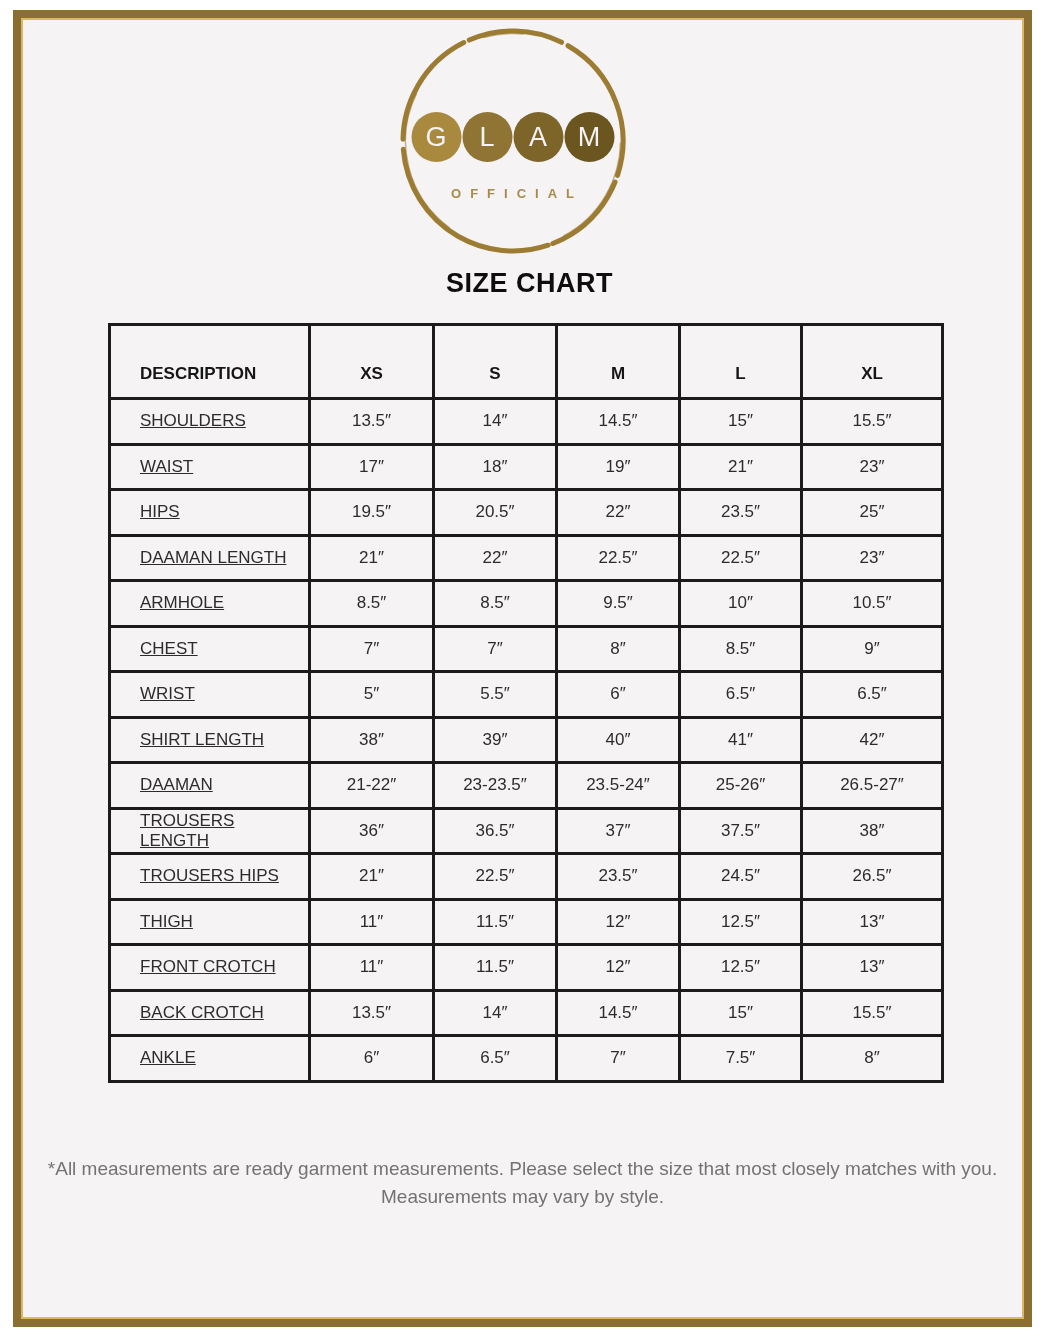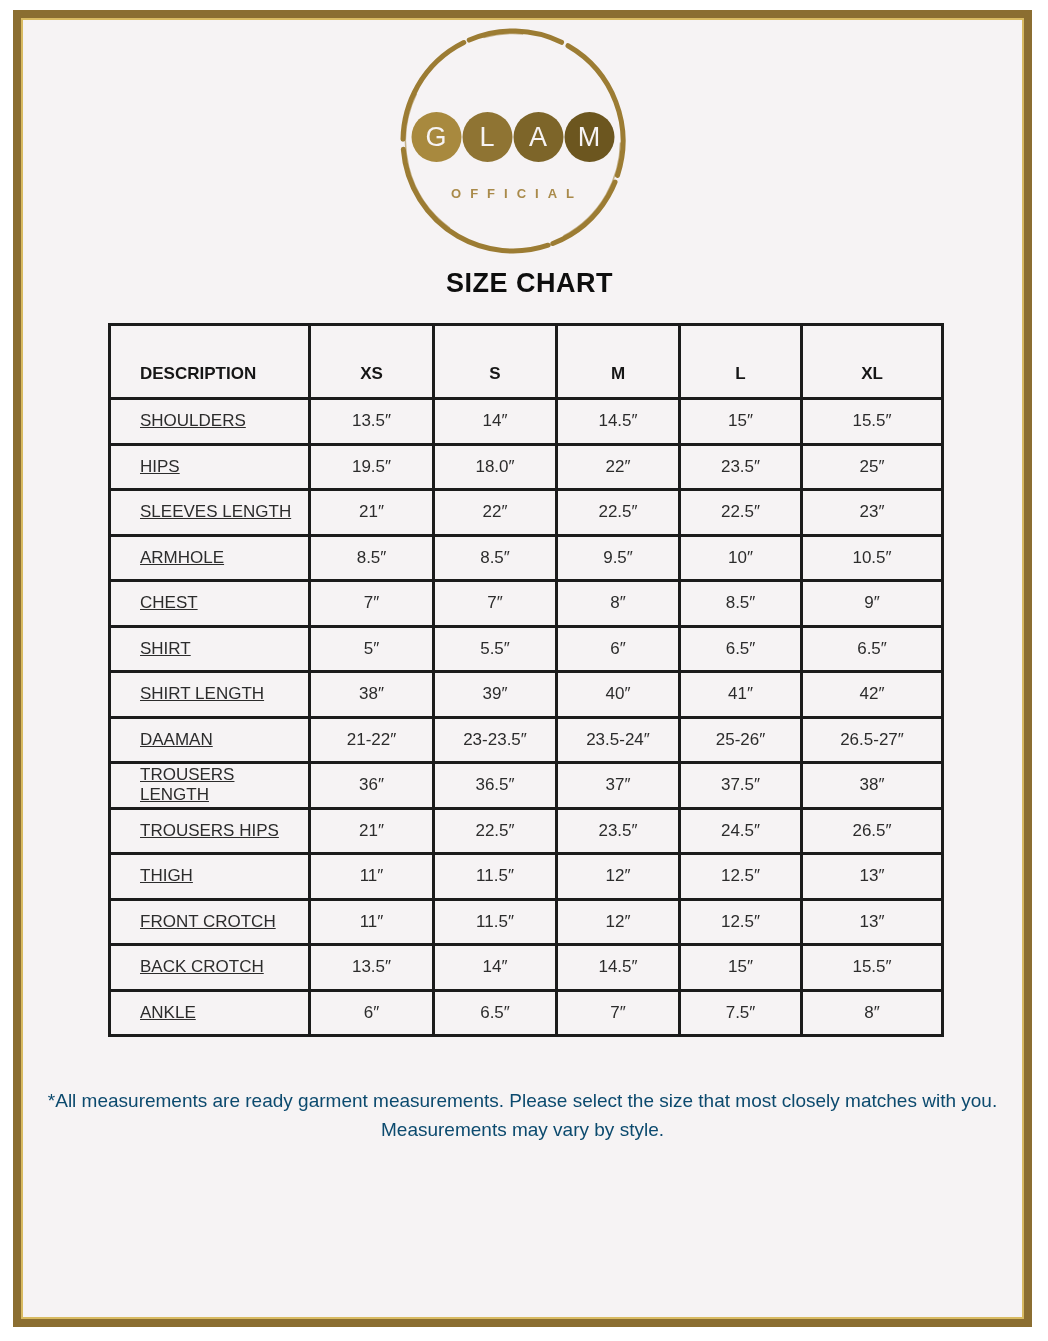--- a/index.html
+++ b/index.html
@@ -121,25 +121,25 @@
     text-decoration: underline;
   }
   col.c-desc { width: 200px; }
   col.c-xs   { width: 124px; }
   col.c-s    { width: 123px; }
   col.c-m    { width: 123px; }
   col.c-l    { width: 122px; }
   col.c-xl   { width: 141px; }
   
   .footnote {
-    margin-top: 50px;
+    margin-top: 72px;
     text-align: center;
     font-size: 19px;
     line-height: 1.5;
-    color: #0c4a6e;
+    color: #737373;
   }
 </style>
 </head>
 <body>
 
 <div class="frame" style="border-color: rgb(139, 110, 49); background-color: rgb(246, 243, 244);">
 
   <div class="logo">
     <svg viewBox="0 0 228 228" aria-hidden="true">
       <circle cx="114" cy="114" r="110" fill="none" stroke-width="5" stroke-linecap="round" stroke-dasharray="150 7 90 5 200 10 120 6 95 8" transform="rotate(-60 114 114)" style="stroke: rgb(156, 124, 51);"></circle>
@@ -186,29 +186,37 @@
     <tbody>
         <tr>
     <td class="desc-col">SHOULDERS</td>
     <td>13.5″</td>
     <td>14″</td>
     <td>14.5″</td>
     <td>15″</td>
     <td>15.5″</td>
   </tr>
         <tr>
+    <td class="desc-col">WAIST</td>
+    <td>17″</td>
+    <td>18″</td>
+    <td>19″</td>
+    <td>21″</td>
+    <td>23″</td>
+  </tr>
+        <tr>
     <td class="desc-col">HIPS</td>
     <td>19.5″</td>
-    <td>18.0″</td>
+    <td>20.5″</td>
     <td>22″</td>
     <td>23.5″</td>
     <td>25″</td>
   </tr>
         <tr>
-    <td class="desc-col">SLEEVES LENGTH</td>
+    <td class="desc-col">DAAMAN LENGTH</td>
     <td>21″</td>
     <td>22″</td>
     <td>22.5″</td>
     <td>22.5″</td>
     <td>23″</td>
   </tr>
         <tr>
     <td class="desc-col">ARMHOLE</td>
     <td>8.5″</td>
     <td>8.5″</td>
@@ -218,21 +226,21 @@
   </tr>
         <tr>
     <td class="desc-col">CHEST</td>
     <td>7″</td>
     <td>7″</td>
     <td>8″</td>
     <td>8.5″</td>
     <td>9″</td>
   </tr>
         <tr>
-    <td class="desc-col">SHIRT</td>
+    <td class="desc-col">WRIST</td>
     <td>5″</td>
     <td>5.5″</td>
     <td>6″</td>
     <td>6.5″</td>
     <td>6.5″</td>
   </tr>
         <tr>
     <td class="desc-col">SHIRT LENGTH</td>
     <td>38″</td>
     <td>39″</td>

